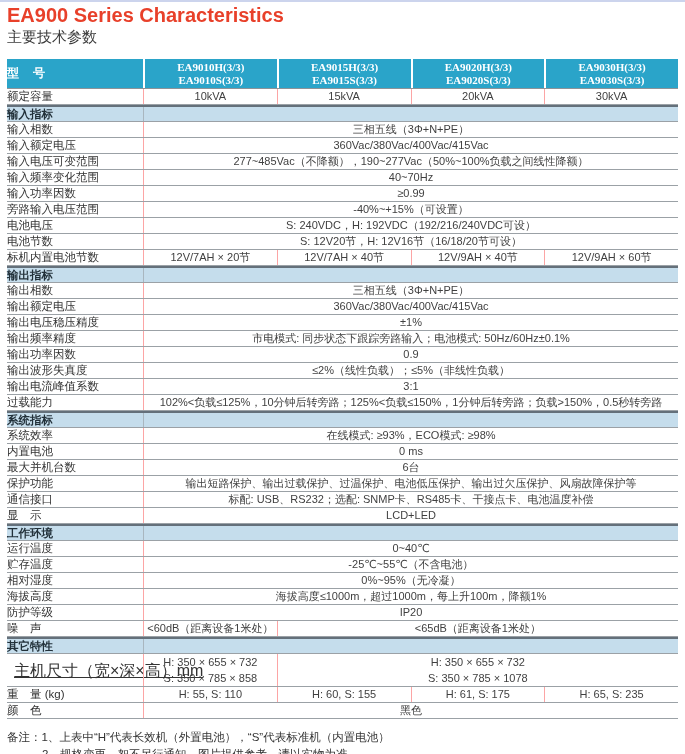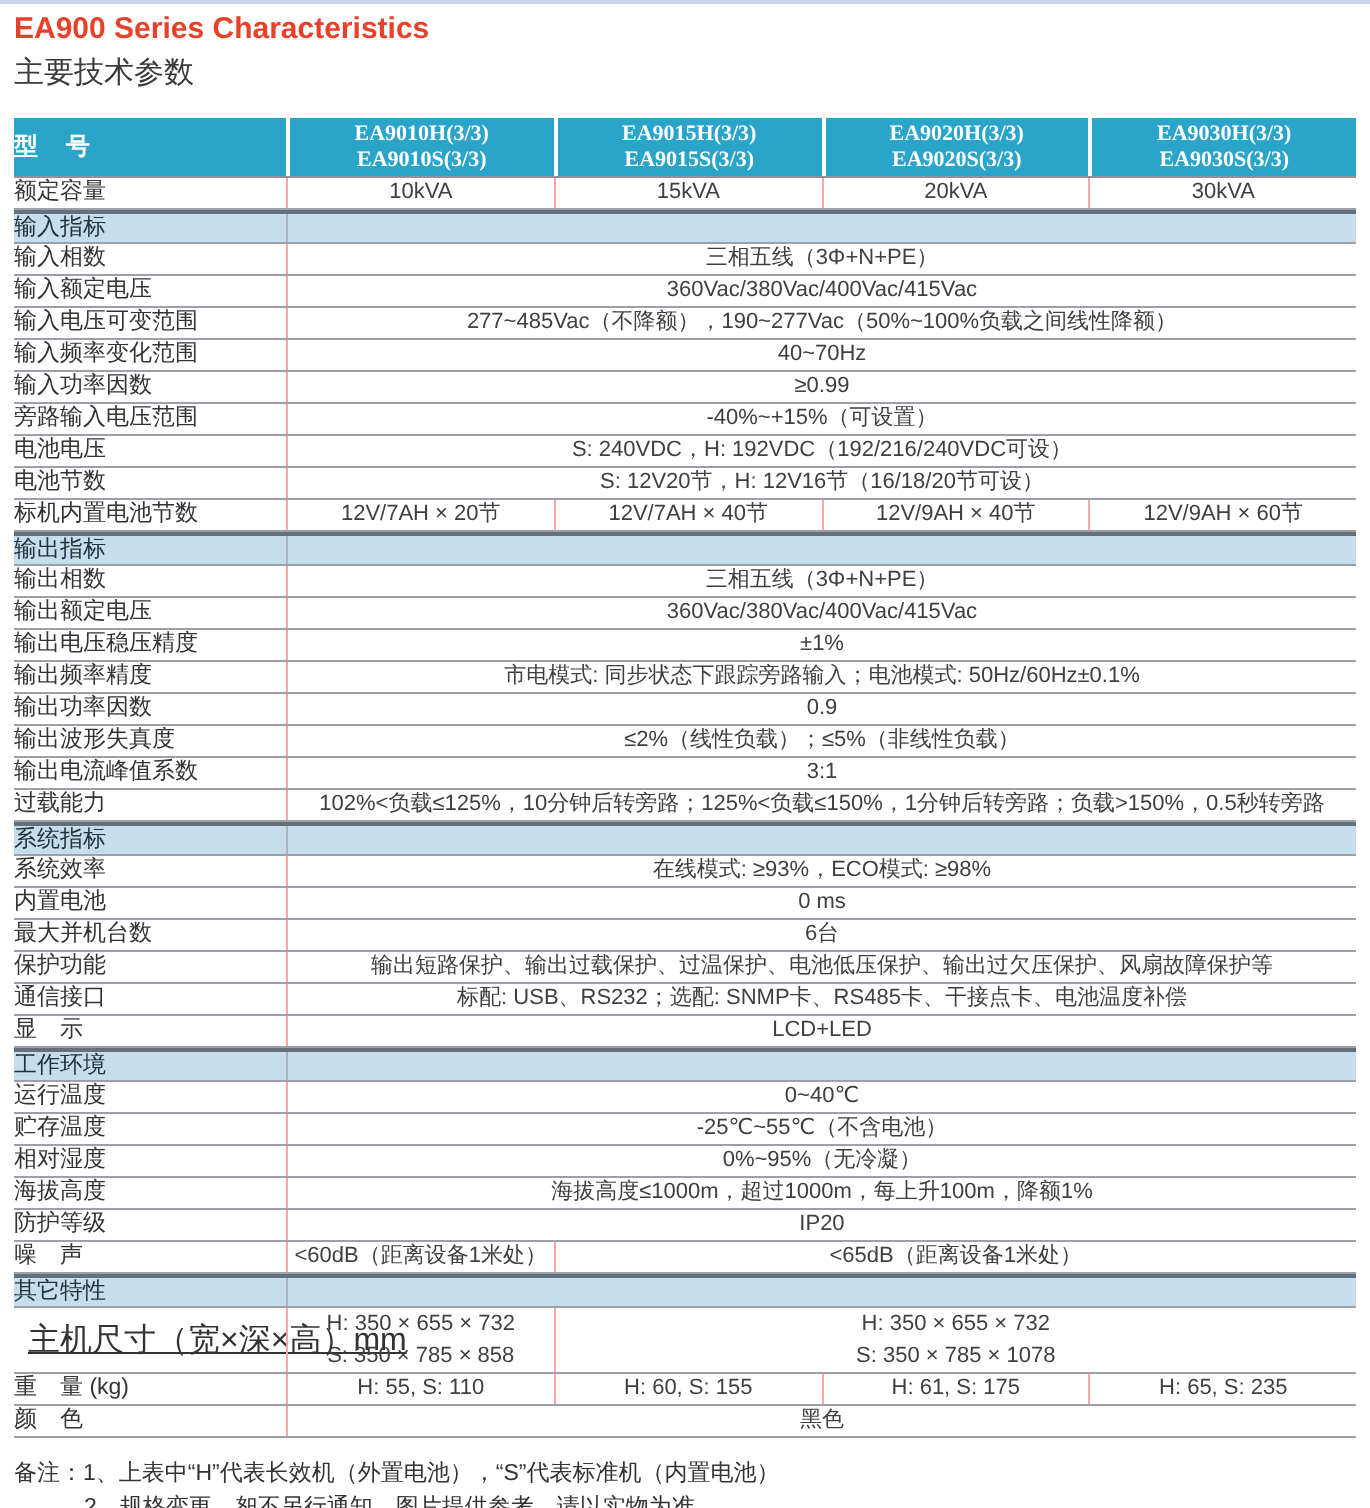--- a/index.html
+++ b/index.html
@@ -7,21 +7,21 @@
     position:relative;
     width:685px;height:754px;
     background:#fff;
     overflow:hidden;
     font-family:"Liberation Sans","DejaVu Sans",sans-serif;
     color:#333;
   }
   .top-rule{height:2px;width:685px;background:#ccd4ed;}
   .page-title{
     margin:3px 0 0 7px;
-    font-size:15px;line-height:20px;
+    font-size:20px;line-height:20px;
     font-weight:bold;color:#e8402a;
   }
   .page-subtitle{
     margin:2px 0 0 7px;
     font-size:15px;line-height:19px;
     font-weight:normal;color:#3a3a3a;
   }
   .spec-table{
     margin:13px 7px 0 7px;
     width:671px;
@@ -59,21 +59,21 @@
     font-size:12px;letter-spacing:1px;
   }
   .header-row .cell.val{border-left:2px solid #fff;font-family:Liberation Serif, serif;}
   
   .row-section{
     background:#c5ddec;
     border-top:2px solid #64707a;
   }
   .row-section .cell{line-height:14px;}
   .row-section .cell.label{
-    font-weight:normal;color:#22313a;font-size:11.5px;
+    font-weight:bold;color:#22313a;font-size:11.5px;
   }
   .row-section .section-rest{border-left:1px solid #a9b6bf;}
   
   .row-split2 .cell.label{
     padding-left:7px;font-size:16px;text-decoration:underline;
   }
   .row-split2 .line{line-height:14px;padding:1px 0;}
   .header-row .line{line-height:12.5px;}
   
   .notes{

